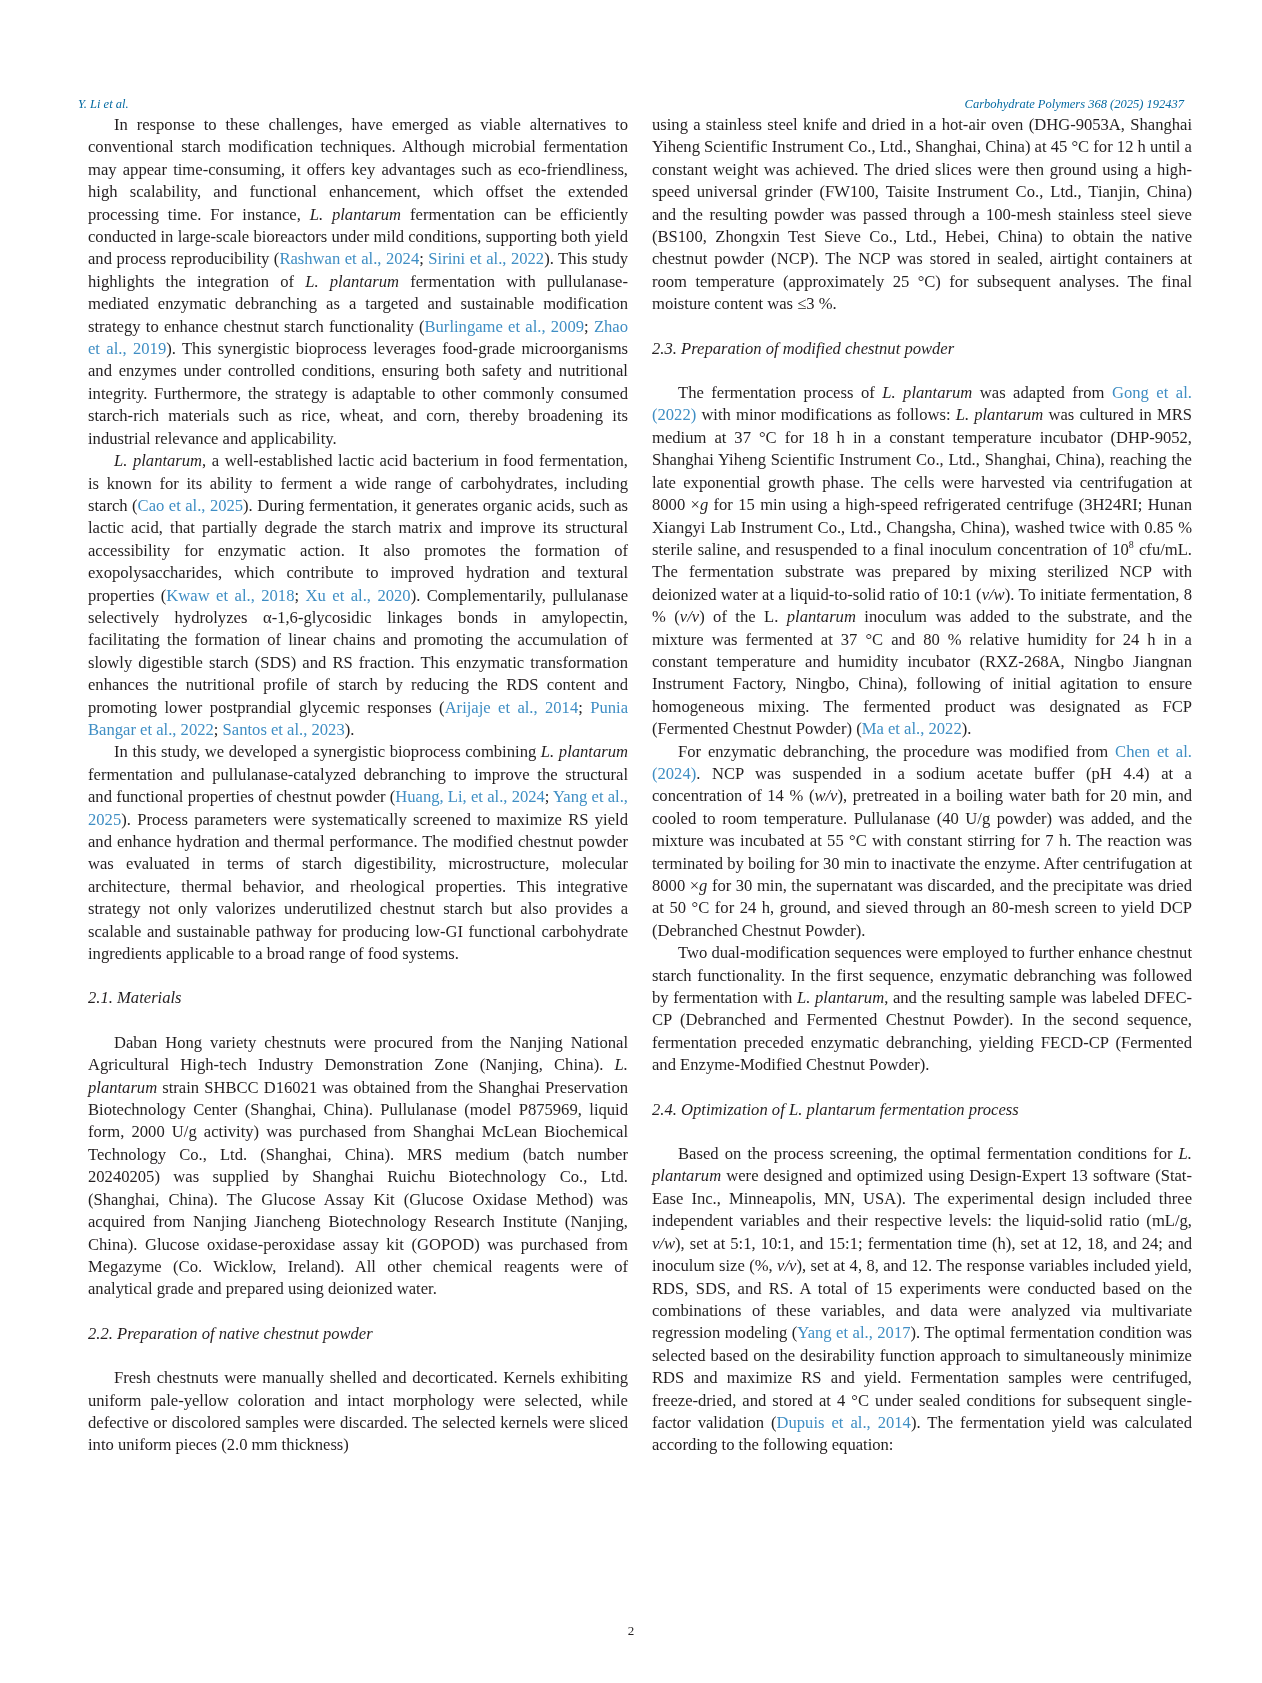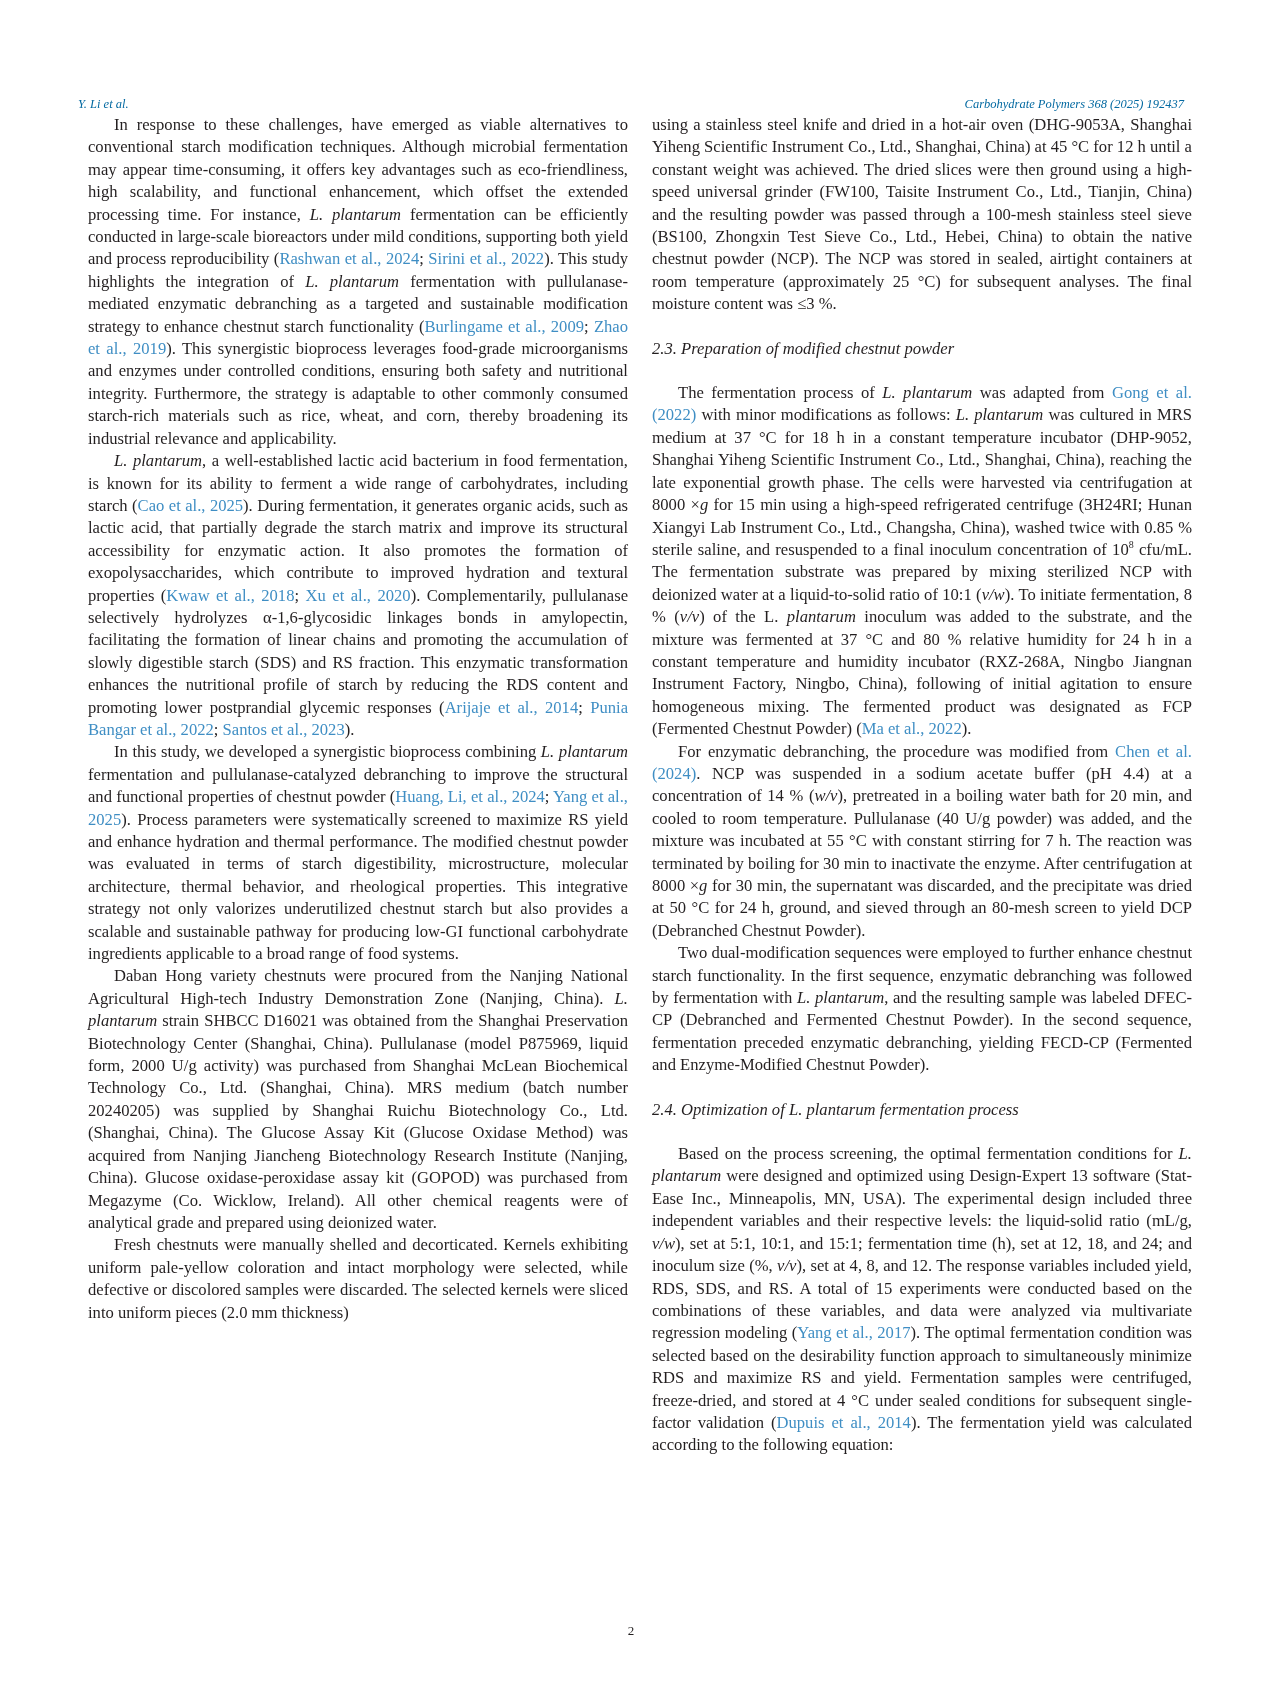--- a/index.html
+++ b/index.html
@@ -26,23 +26,25 @@
 <div class="running-head rh-left">Y. Li et al.</div>
 <div class="running-head rh-right">Carbohydrate Polymers 368 (2025) 192437</div>
 
 <div class="col col-left">
   <p><span>In response to these challenges, have emerged as viable alternatives to conventional starch modification techniques. Although microbial fermentation may appear time-consuming, it offers key advantages such as eco-friendliness, high scalability, and functional enhancement, which offset the extended processing time. For instance, </span><i>L. plantarum</i><span> fermentation can be efficiently conducted in large-scale bioreactors under mild conditions, supporting both yield and process reproducibility (</span><a class="ref" style="color: rgb(63, 142, 196);">Rashwan et al., 2024</a><span>; </span><a class="ref" style="color: rgb(63, 142, 196);">Sirini et al., 2022</a><span>). This study highlights the integration of </span><i>L. plantarum</i><span> fermentation with pullulanase-mediated enzymatic debranching as a targeted and sustainable modification strategy to enhance chestnut starch functionality (</span><a class="ref" style="color: rgb(63, 142, 196);">Burlingame et al., 2009</a><span>; </span><a class="ref" style="color: rgb(63, 142, 196);">Zhao et al., 2019</a><span>). This synergistic bioprocess leverages food-grade microorganisms and enzymes under controlled conditions, ensuring both safety and nutritional integrity. Furthermore, the strategy is adaptable to other commonly consumed starch-rich materials such as rice, wheat, and corn, thereby broadening its industrial relevance and applicability.</span></p>
 
   <p><i>L. plantarum</i><span>, a well-established lactic acid bacterium in food fermentation, is known for its ability to ferment a wide range of carbohydrates, including starch (</span><a class="ref" style="color: rgb(63, 142, 196);">Cao et al., 2025</a><span>). During fermentation, it generates organic acids, such as lactic acid, that partially degrade the starch matrix and improve its structural accessibility for enzymatic action. It also promotes the formation of exopolysaccharides, which contribute to improved hydration and textural properties (</span><a class="ref" style="color: rgb(63, 142, 196);">Kwaw et al., 2018</a><span>; </span><a class="ref" style="color: rgb(63, 142, 196);">Xu et al., 2020</a><span>). Complementarily, pullulanase selectively hydrolyzes α-1,6-glycosidic linkages bonds in amylopectin, facilitating the formation of linear chains and promoting the accumulation of slowly digestible starch (SDS) and RS fraction. This enzymatic transformation enhances the nutritional profile of starch by reducing the RDS content and promoting lower postprandial glycemic responses (</span><a class="ref" style="color: rgb(63, 142, 196);">Arijaje et al., 2014</a><span>; </span><a class="ref" style="color: rgb(63, 142, 196);">Punia Bangar et al., 2022</a><span>; </span><a class="ref" style="color: rgb(63, 142, 196);">Santos et al., 2023</a><span>).</span></p>
 
   <p><span>In this study, we developed a synergistic bioprocess combining </span><i>L. plantarum</i><span> fermentation and pullulanase-catalyzed debranching to improve the structural and functional properties of chestnut powder (</span><a class="ref" style="color: rgb(63, 142, 196);">Huang, Li, et al., 2024</a><span>; </span><a class="ref" style="color: rgb(63, 142, 196);">Yang et al., 2025</a><span>). Process parameters were systematically screened to maximize RS yield and enhance hydration and thermal performance. The modified chestnut powder was evaluated in terms of starch digestibility, microstructure, molecular architecture, thermal behavior, and rheological properties. This integrative strategy not only valorizes underutilized chestnut starch but also provides a scalable and sustainable pathway for producing low-GI functional carbohydrate ingredients applicable to a broad range of food systems.</span></p>
 
+  <div class="subsec">2.1.  Materials</div>
 
   <p><span>Daban Hong variety chestnuts were procured from the Nanjing National Agricultural High-tech Industry Demonstration Zone (Nanjing, China). </span><i>L. plantarum</i><span> strain SHBCC D16021 was obtained from the Shanghai Preservation Biotechnology Center (Shanghai, China). Pullulanase (model P875969, liquid form, 2000 U/g activity) was purchased from Shanghai McLean Biochemical Technology Co., Ltd. (Shanghai, China). MRS medium (batch number 20240205) was supplied by Shanghai Ruichu Biotechnology Co., Ltd. (Shanghai, China). The Glucose Assay Kit (Glucose Oxidase Method) was acquired from Nanjing Jiancheng Biotechnology Research Institute (Nanjing, China). Glucose oxidase-peroxidase assay kit (GOPOD) was purchased from Megazyme (Co. Wicklow, Ireland). All other chemical reagents were of analytical grade and prepared using deionized water.</span></p>
 
+  <div class="subsec">2.2.  Preparation of native chestnut powder</div>
 
   <p><span>Fresh chestnuts were manually shelled and decorticated. Kernels exhibiting uniform pale-yellow coloration and intact morphology were selected, while defective or discolored samples were discarded. The selected kernels were sliced into uniform pieces (2.0 mm thickness)</span></p>
 </div>
 
 <div class="col col-right">
   <p class="noindent"><span>using a stainless steel knife and dried in a hot-air oven (DHG-9053A, Shanghai Yiheng Scientific Instrument Co., Ltd., Shanghai, China) at 45 °C for 12 h until a constant weight was achieved. The dried slices were then ground using a high-speed universal grinder (FW100, Taisite Instrument Co., Ltd., Tianjin, China) and the resulting powder was passed through a 100-mesh stainless steel sieve (BS100, Zhongxin Test Sieve Co., Ltd., Hebei, China) to obtain the native chestnut powder (NCP). The NCP was stored in sealed, airtight containers at room temperature (approximately 25 °C) for subsequent analyses. The final moisture content was ≤3 %.</span></p>
 
   <div class="subsec">2.3.  Preparation of modified chestnut powder</div>
 
   <p><span>The fermentation process of </span><i>L. plantarum</i><span> was adapted from </span><a class="ref" style="color: rgb(63, 142, 196);">Gong et al. (2022)</a><span> with minor modifications as follows: </span><i>L. plantarum</i><span> was cultured in MRS medium at 37 °C for 18 h in a constant temperature incubator (DHP-9052, Shanghai Yiheng Scientific Instrument Co., Ltd., Shanghai, China), reaching the late exponential growth phase. The cells were harvested via centrifugation at 8000 ×</span><i>g</i><span> for 15 min using a high-speed refrigerated centrifuge (3H24RI; Hunan Xiangyi Lab Instrument Co., Ltd., Changsha, China), washed twice with 0.85 % sterile saline, and resuspended to a final inoculum concentration of 10</span><sup>8</sup><span> cfu/mL. The fermentation substrate was prepared by mixing sterilized NCP with deionized water at a liquid-to-solid ratio of 10:1 (</span><i>v/w</i><span>). To initiate fermentation, 8 % (</span><i>v/v</i><span>) of the L. </span><i>plantarum</i><span> inoculum was added to the substrate, and the mixture was fermented at 37 °C and 80 % relative humidity for 24 h in a constant temperature and humidity incubator (RXZ-268A, Ningbo Jiangnan Instrument Factory, Ningbo, China), following of initial agitation to ensure homogeneous mixing. The fermented product was designated as FCP (Fermented Chestnut Powder) (</span><a class="ref" style="color: rgb(63, 142, 196);">Ma et al., 2022</a><span>).</span></p>

